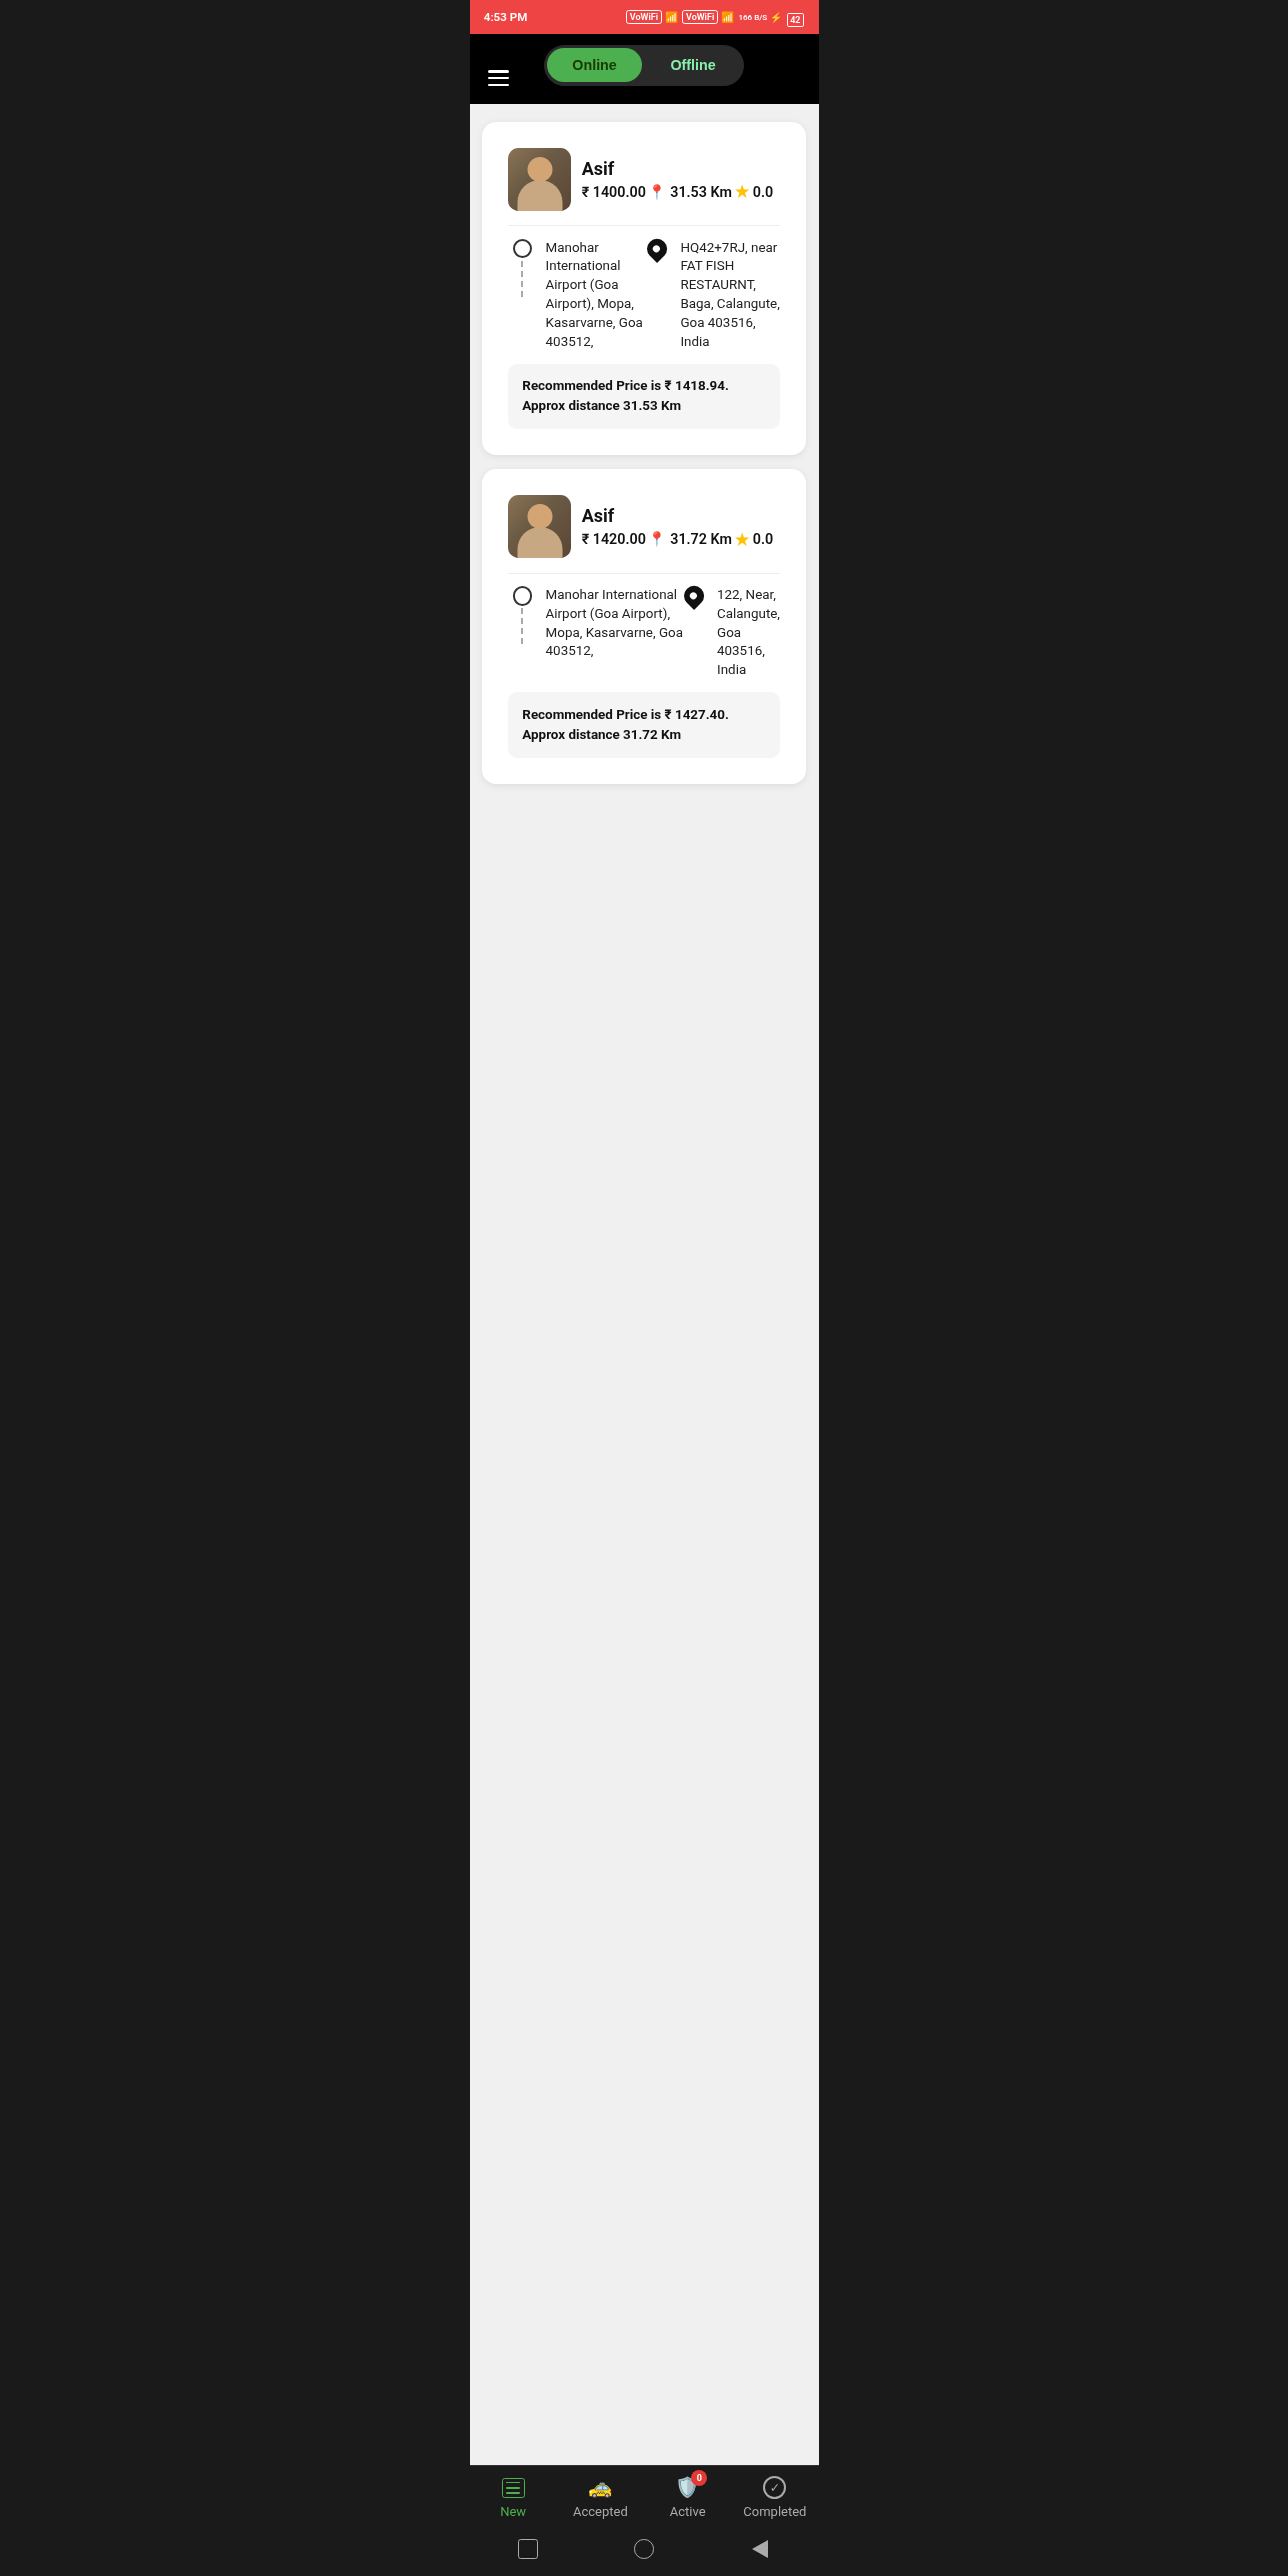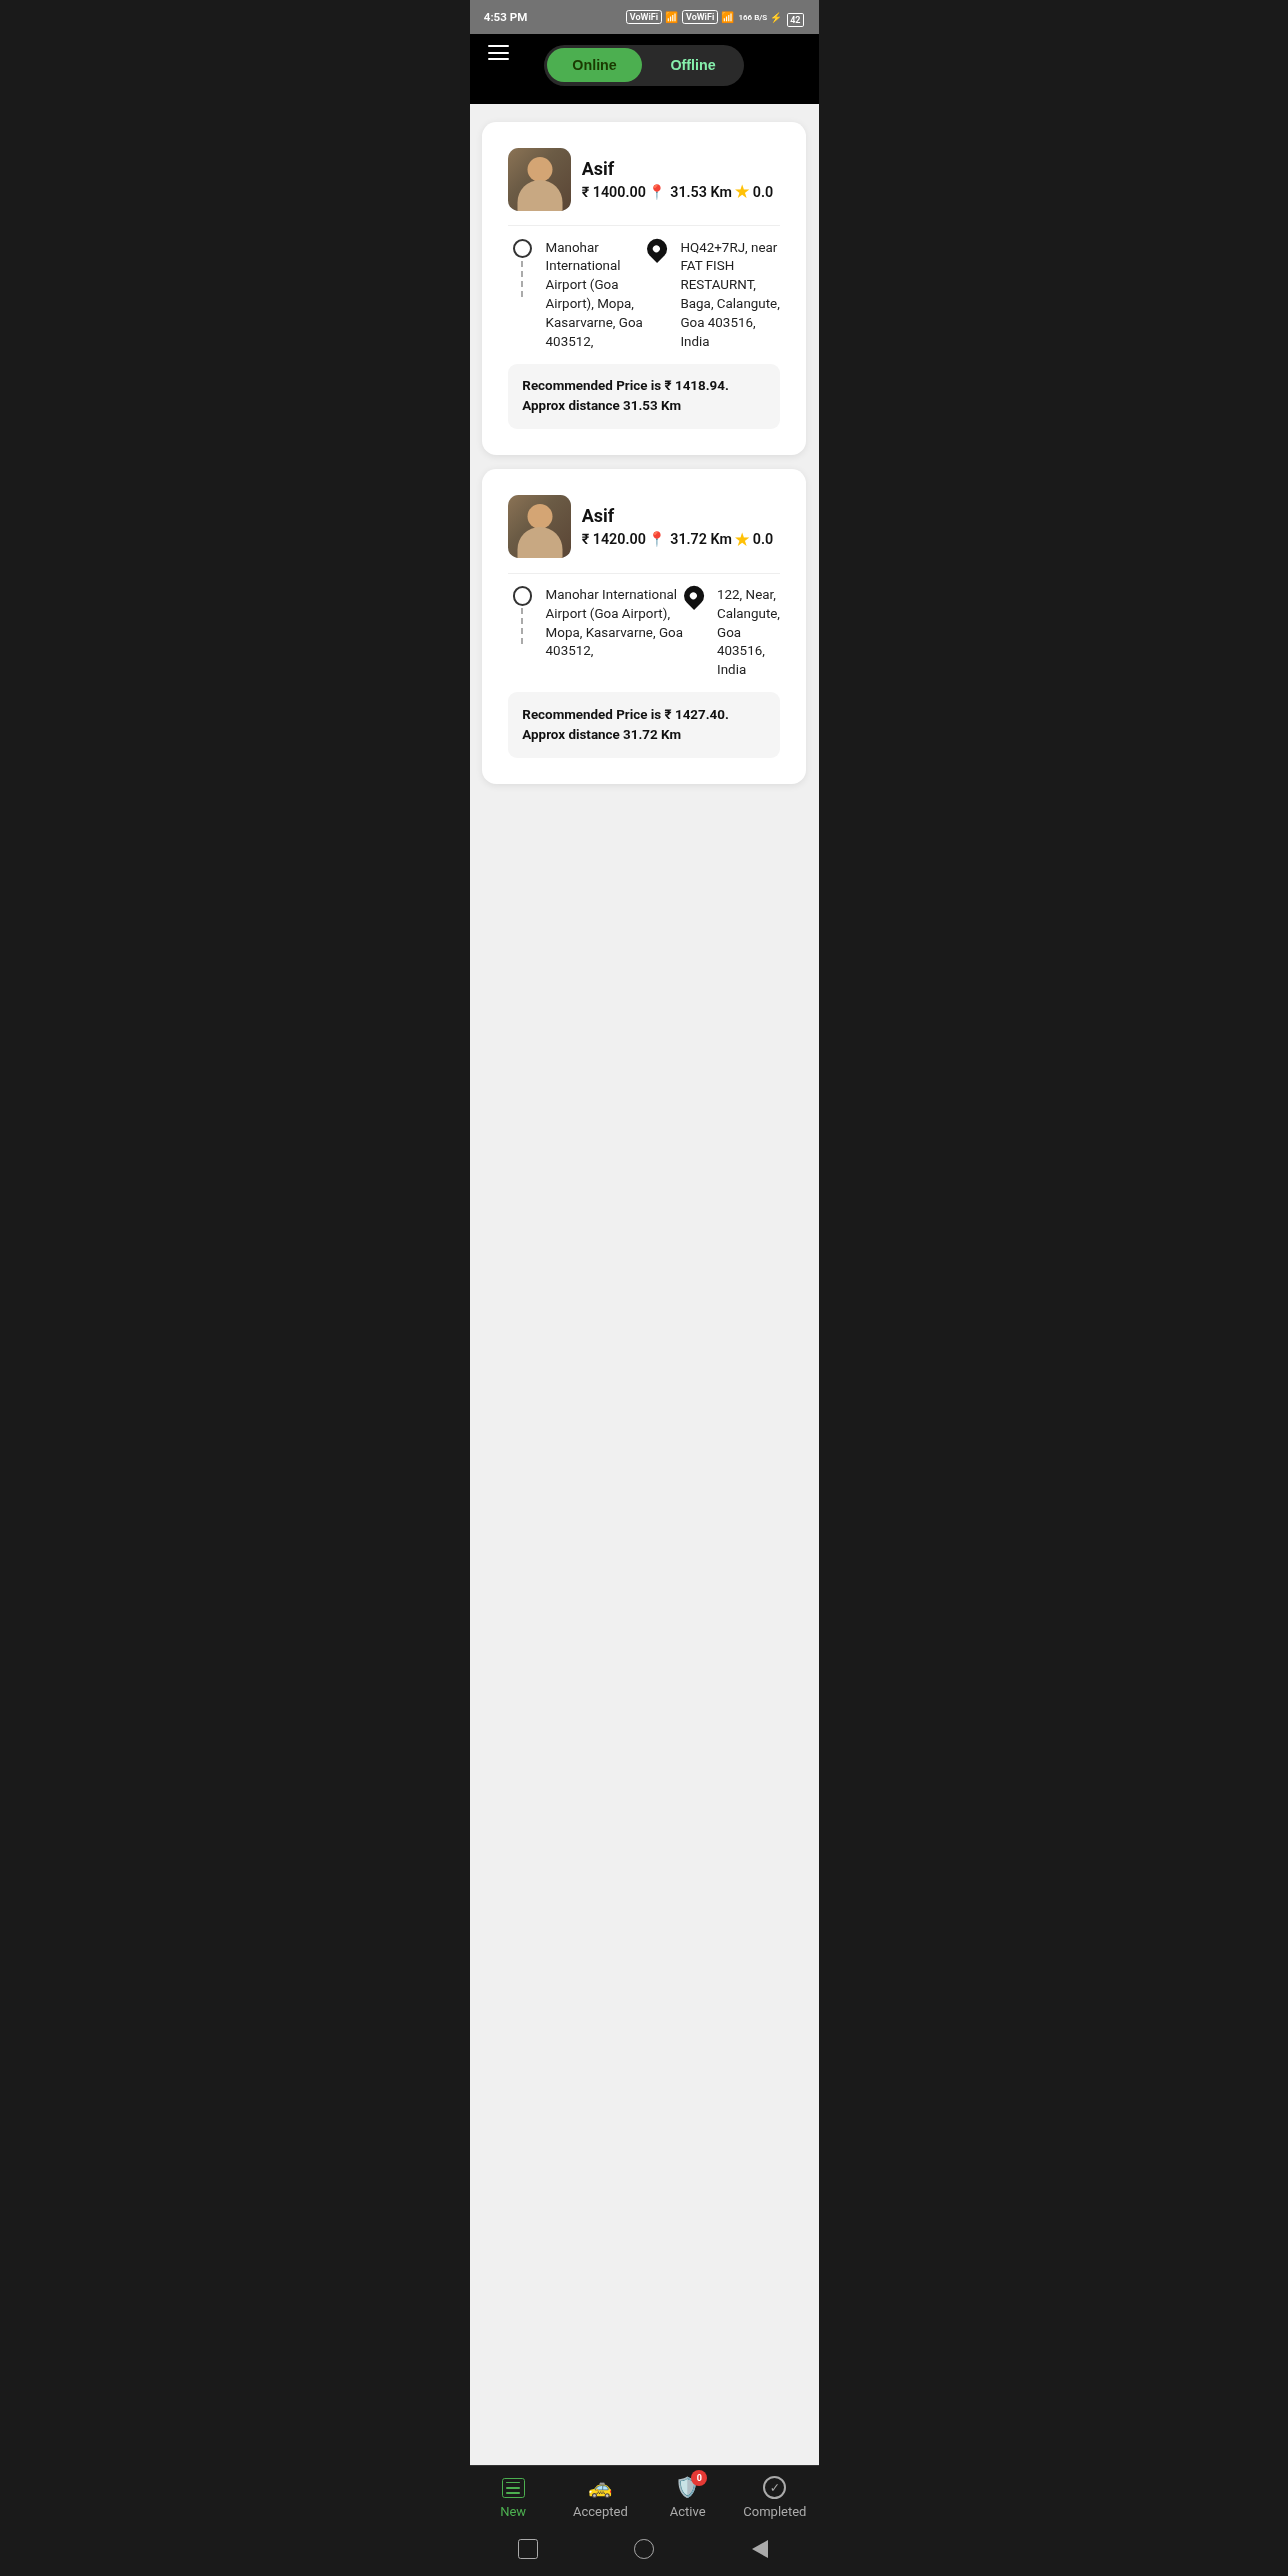--- a/index.html
+++ b/index.html
@@ -10,21 +10,21 @@
       font-family: -apple-system, BlinkMacSystemFont, 'Segoe UI', Roboto, sans-serif;
       max-width: 349px;
       margin: 0 auto;
       min-height: 100vh;
       display: flex;
       flex-direction: column;
     }
 
     
     .status-bar {
-      background: #737373;
+      background: #ef4444;
       color: #fff;
       display: flex;
       justify-content: space-between;
       align-items: center;
       padding: 7.2px 14.3px;
       font-size: 11.6px;
       font-weight: 600;
     }
     .status-right {
       display: flex;
@@ -38,21 +38,21 @@
       padding: 0.9px 2.7px;
       font-size: 9px;
       position: relative;
       margin-top: 6px;
     }
 
     
     .header {
       background: #000;
       display: flex;
-      align-items: flex-start;
+      align-items: flex-end;
       justify-content: center;
       padding: 10.7px 18px 18px;
       position: relative;
     }
     .hamburger {
       position: absolute;
       left: 18px;
       display: flex;
       flex-direction: column;
       gap: 4.5px;

